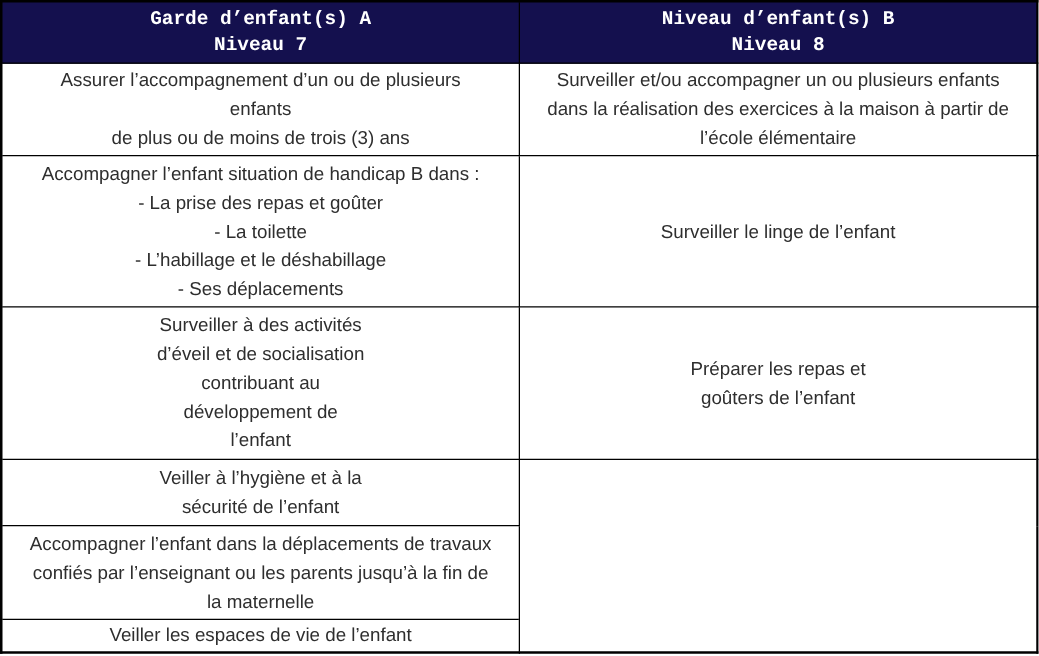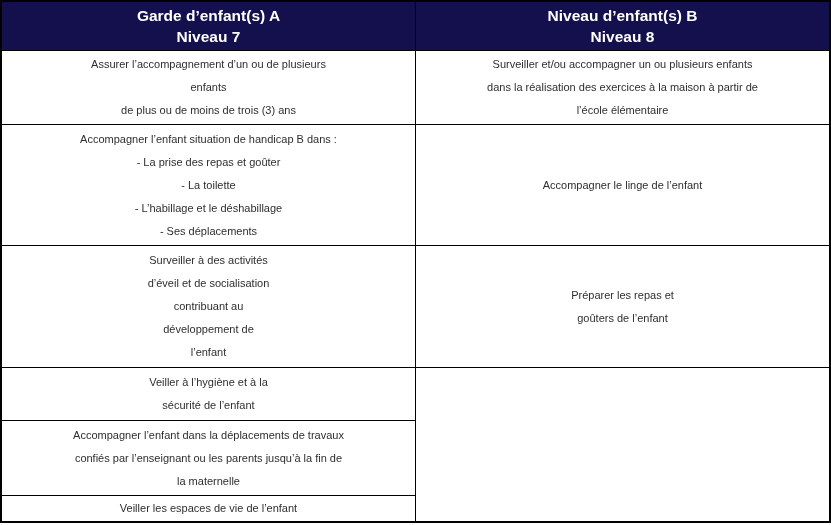--- a/index.html
+++ b/index.html
@@ -24,39 +24,39 @@
     table-layout: fixed;
     border-collapse: collapse;
     border: 2px solid var(--border);
   }
   table.tasks th,
   table.tasks td {
     width: 50%;
     border: 1.5px solid var(--border);
     text-align: center;
     vertical-align: middle;
-    font-size: 11px;
+    font-size: 15px;
     line-height: 23px;
     padding: 1px 6px;
     white-space: pre-line;
     color: var(--body-text);
   }
   table.tasks th {
     background: var(--header-bg);
     color: var(--header-text);
     font-weight: bold;
     font-size: 15.5px;
     line-height: 21px;
     padding-top: 3px;
     padding-bottom: 3px;
     white-space: normal;
   }
   th.col-b { border-left: 2.5px solid #FFFFFF; }
   th .h-title, th .h-level { display: block; }
-  .r-header { height: 47px; }
+  .r-header { height: 47px; font-family: Liberation Mono, monospace; }
   .r1 { height: 74px; }
   .r2 { height: 121px; }
   .r3 { height: 122px; }
   .r4 { height: 53px; padding-left: 32px; }
   .r5 { height: 75px; }
   .r6 { height: 26px; }
   td.vbottom { vertical-align: bottom; }
   td.pb1 { padding-bottom: 1px; }
   td.pb4 { padding-bottom: 4px; }
 </style>
@@ -83,21 +83,21 @@
       <td>Surveiller et/ou accompagner un ou plusieurs enfants
 dans la réalisation des exercices à la maison à partir de
 l’école élémentaire</td>
     </tr>
     <tr class="r2">
       <td>Accompagner l’enfant situation de handicap B dans :
 - La prise des repas et goûter
 - La toilette
 - L’habillage et le déshabillage
 - Ses déplacements</td>
-      <td class="vbottom pb1">Accompagner le linge de l’enfant</td>
+      <td class="vbottom pb1">Surveiller le linge de l’enfant</td>
     </tr>
     <tr class="r3">
       <td>Surveiller à des activités
 d’éveil et de socialisation
 contribuant au
 développement de
 l’enfant</td>
       <td class="vbottom pb4">Préparer les repas et
 goûters de l’enfant</td>
     </tr>

